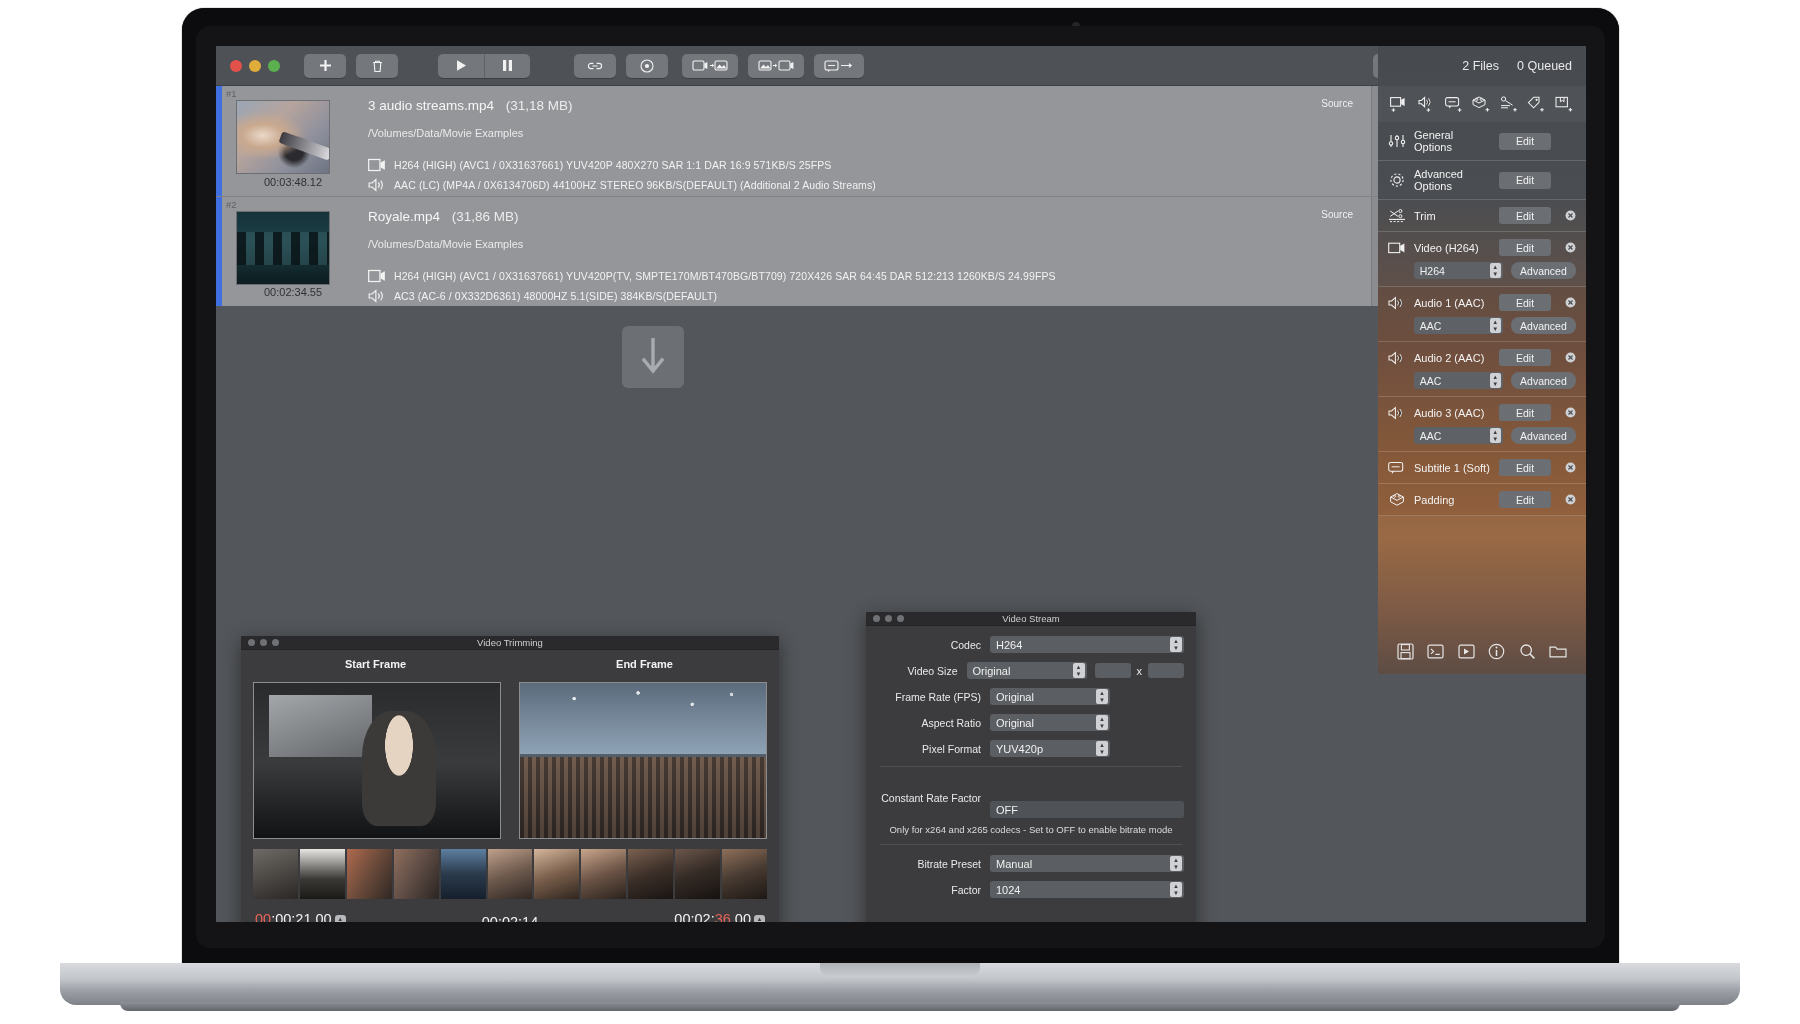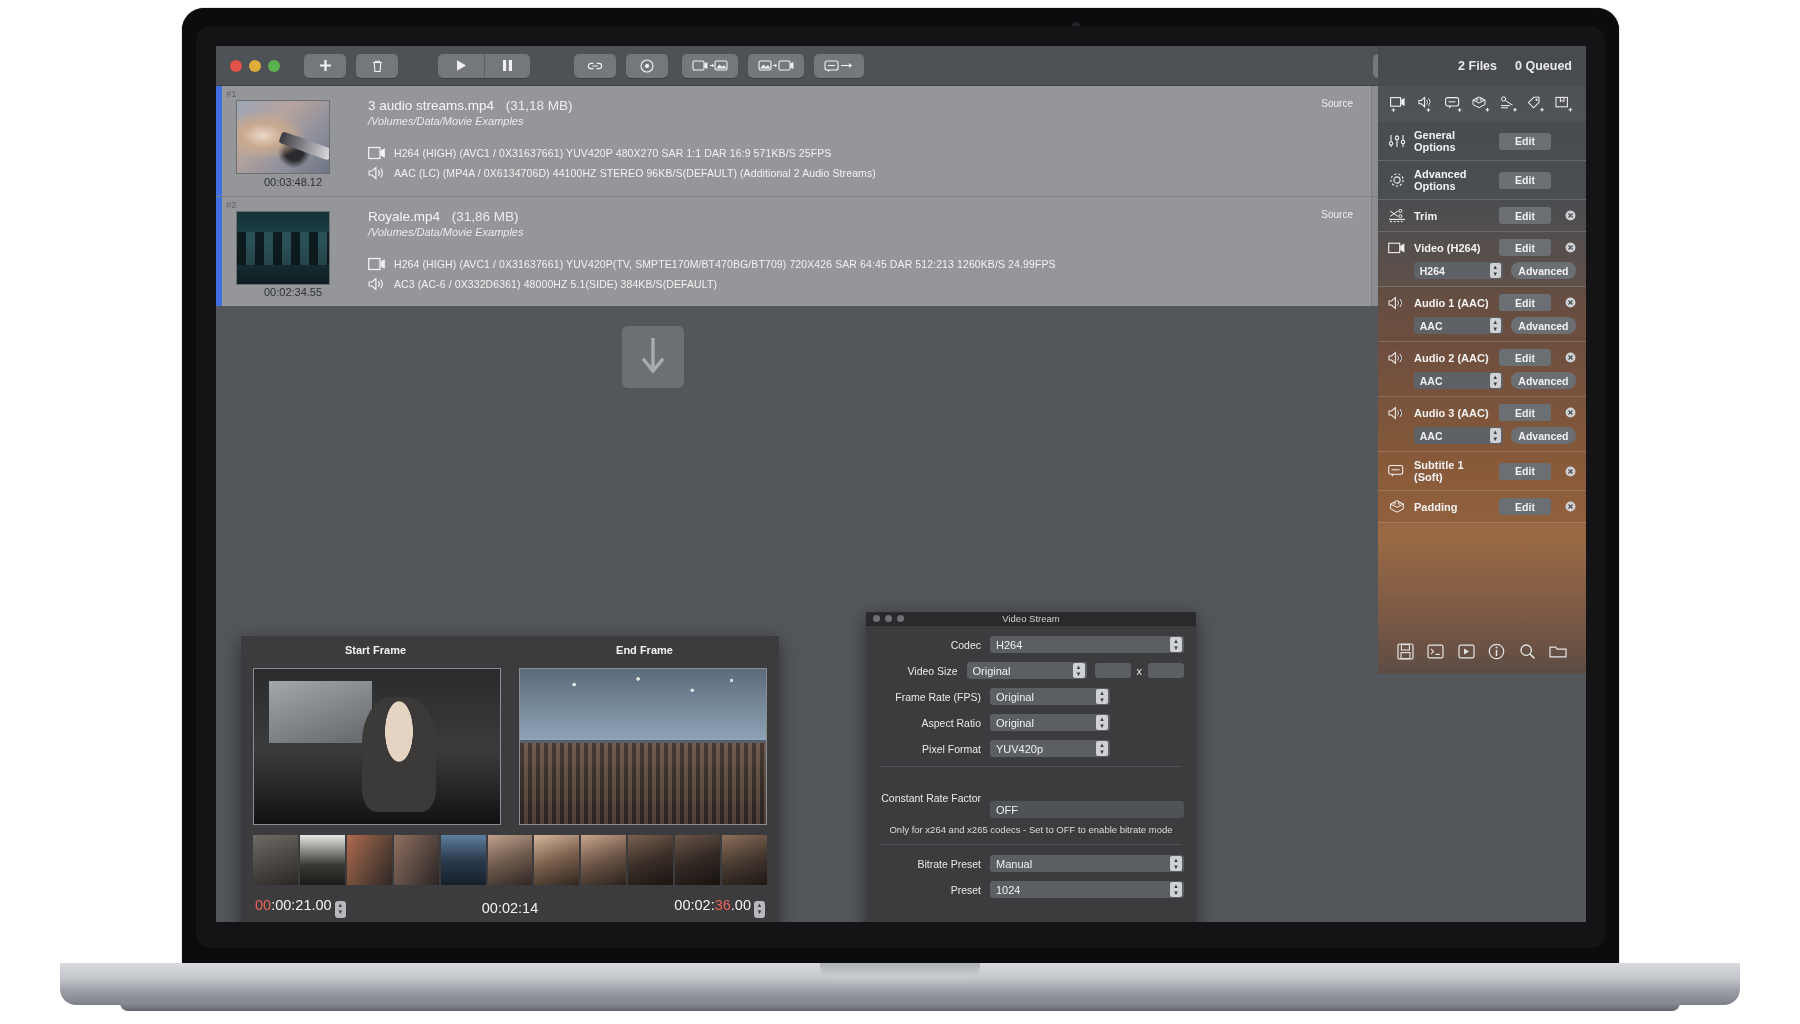--- a/index.html
+++ b/index.html
@@ -115,21 +115,21 @@
     content:""; position:absolute; left:0; top:28%; width:100%; height:46%;
     background:
       repeating-linear-gradient(90deg, rgba(10,20,24,.82) 0 9px, rgba(70,115,120,.34) 9px 18px);
   }
   .dur {
     position:absolute; left:48px; bottom:8px; font-size:11px; color:#2f3134;
   }
   .finfo { flex:1; padding:12px 0 0 38px; position:relative; min-width:0; }
   .fname { font-size:13.5px; color:#f6f6f6; }
   .fname .size { color:#ececec; }
-  .fpath { font-size:11px; color:#eaeaea; margin-top:2px;font-style:italic; }
+  .fpath { font-size:11px; color:#eaeaea; margin-top:14px; }
   .stream-line { display:flex; align-items:center; gap:8px; margin-top:4px; }
   .stream-line.first { margin-top:18px; }
   .stream-txt { font-size:10.5px; color:#f2f2f2; white-space:nowrap; letter-spacing:.1px; }
   .source-lbl {
     position:absolute; right:18px; top:12px; font-size:10px; color:#f0f0f0;
   }
   .target-pane {
     width:215px; background:#8a8c8f; position:relative; padding:11px 10px 0 10px;
     border-left:1px solid #7b7d80;
   }
@@ -248,21 +248,20 @@
   .size-box { width:36px; height:15px; background:#5b5e62; border-radius:3px; }
   .xsym { font-size:11px; color:#e9e9e9; }
   .hr { height:1px; background:#4e5053; margin:9px 2px 10px 2px; }
   .hint { text-align:center; font-size:9.5px; color:#dcdcdc; margin:-3px 0 0 0; }
 
   
   .sidebar {
     position:absolute; right:0; top:0; width:208px; height:628px;
     background:linear-gradient(180deg,#474a4f 0%,#4a4d51 24%,#6d5245 48%,#8a5f3f 66%,#9a6a45 78%,#7d5a45 90%,#5d4c44 100%);
     overflow:hidden;
-    font-weight:bold;
   }
   .sb-top { height:40px; display:flex; align-items:center; justify-content:flex-end; padding-right:14px; gap:18px; }
   .sb-count { font-size:12.5px; color:#e8e8e8; }
   .sb-iconrow {
     height:36px; display:flex; align-items:center; justify-content:space-around;
     padding:0 8px; background:rgba(255,255,255,.045);
   }
   .sb-row {
     position:relative; padding:7px 10px 7px 10px;
     border-bottom:1px solid rgba(255,255,255,.16);
@@ -555,20 +554,28 @@
 
     <div class="canvas">
 
       <div class="drop-arrow">
         <svg width="26" height="38" viewBox="0 0 26 38">
           <path d="M13 1v28M4 22l9 11 9-11" stroke="#a8acb0" stroke-width="3.4" fill="none" stroke-linecap="square"></path>
         </svg>
       </div>
 
       <div class="win" id="trim-win">
+        <div class="win-bar">
+          <div class="win-dots">
+            <div class="wd"></div>
+            <div class="wd"></div>
+            <div class="wd"></div>
+          </div>
+          <div class="win-title">Video Trimming</div>
+        </div>
 
         <div class="trim-heads">
           <div class="trim-head">Start Frame</div>
           <div class="trim-head">End Frame</div>
         </div>
 
         <div class="frames">
           <div class="frame f1"></div>
           <div class="frame f2"></div>
         </div>
@@ -670,21 +677,21 @@
 
           <div class="frm">
             <div class="frm-lbl">Bitrate Preset</div>
             <div class="ctl">
               <span>Manual</span>
               <span class="arrows">▲<br>▼</span>
             </div>
           </div>
 
           <div class="frm">
-            <div class="frm-lbl">Preset</div>
+            <div class="frm-lbl">Factor</div>
             <div class="ctl">
               <span>1024</span>
               <span class="arrows">▲<br>▼</span>
             </div>
           </div>
 
           <div class="frm">
             <div class="frm-lbl">Buffer Size</div>
             <div class="ctl plain right">
               <span>Auto</span>

